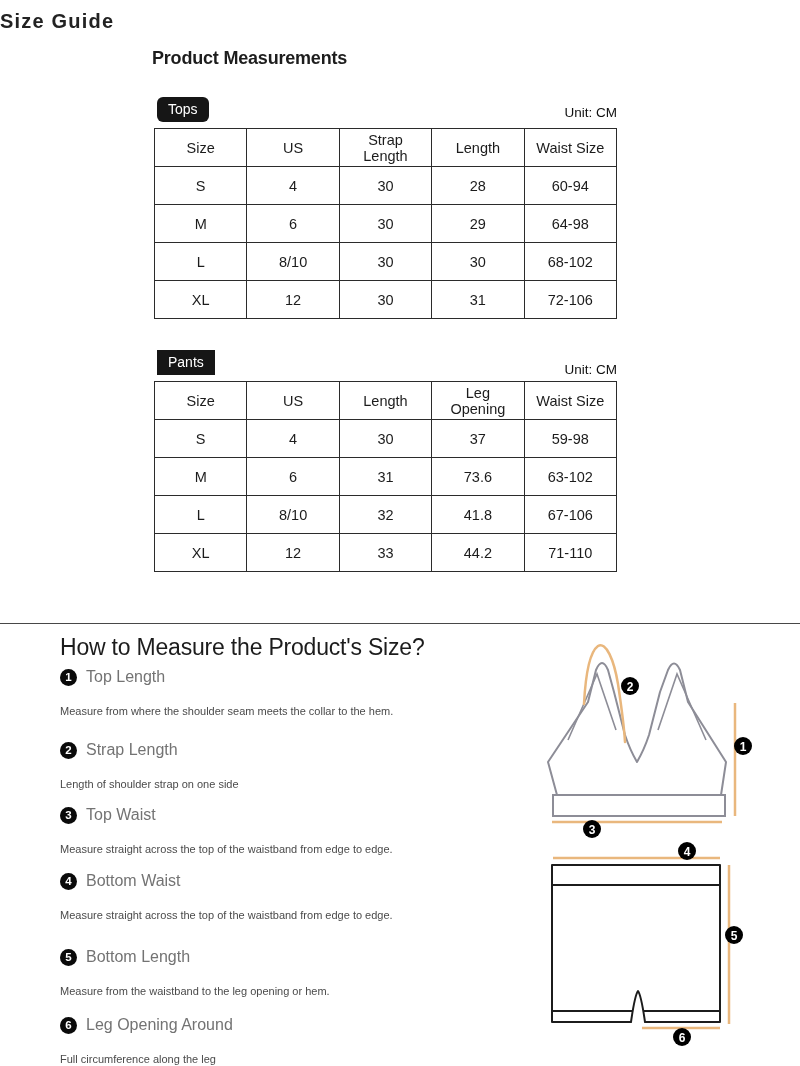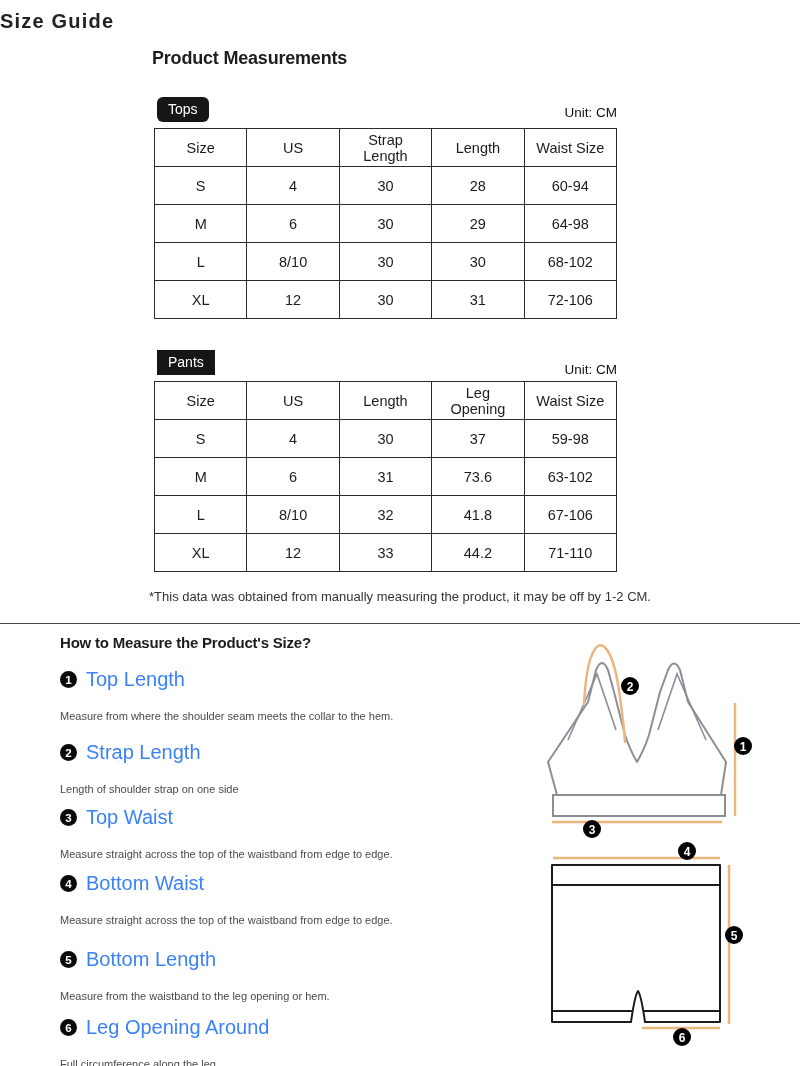--- a/index.html
+++ b/index.html
@@ -41,32 +41,32 @@
   .disclaimer {
     position:absolute; top:589px; left:0; width:800px; text-align:center;
     font-size:13px; color:#333;
   }
   .divider {
     position:absolute; top:623px; left:0; width:800px; height:0;
     border-top:1.5px solid #474747;
   }
   .how-heading {
     position:absolute; top:634px; left:60px;
-    font-size:15px; font-weight:bold; color:#1c1c1c; letter-spacing:-0.2px;
+    font-size:23px; font-weight:normal; color:#1c1c1c; letter-spacing:-0.2px;
   }
   .measure-item { position:absolute; left:60px; width:412px; }
   .mi-1 { top:668px; } .mi-2 { top:741px; } .mi-3 { top:806px; }
   .mi-4 { top:872px; } .mi-5 { top:948px; } .mi-6 { top:1016px; }
   .item-title-row { display:flex; align-items:center; }
   .num-badge {
     width:17px; height:17px; border-radius:50%; background:#0a0a0a; color:#fff;
     font-size:11.5px; font-weight:bold; display:inline-flex;
     align-items:center; justify-content:center; flex:0 0 17px; margin-right:9px;
   }
-  .item-title { font-size:20px; color:#3b82f6;text-align:center; }
+  .item-title { font-size:16px; color:#737373;text-align:center; }
   .item-desc {
     margin-top:17px; font-size:11px; line-height:16.5px; color:#4a4a4a;
     max-width:400px;
   }
   svg.diagram { position:absolute; overflow:visible; }
   .diagram-top { left:530px; top:630px; }
   .diagram-bottom { left:530px; top:840px; }
   .svg-num { font-family:"Liberation Sans", sans-serif; font-size:12px; font-weight:bold; fill:#ffffff; }
 </style>
 </head>
@@ -154,21 +154,20 @@
       <tr>
         <td>XL</td>
         <td>12</td>
         <td>33</td>
         <td>44.2</td>
         <td>71-110</td>
       </tr>
     </tbody>
   </table>
 
-  <div class="disclaimer">*This data was obtained from manually measuring the product, it may be off by 1-2 CM.</div>
   <div class="divider"></div>
   <div class="how-heading">How to Measure the Product's Size?</div>
 
   <div class="measure-item mi-1">
     <div class="item-title-row">
       <span class="num-badge">1</span>
       <span class="item-title">Top Length</span>
     </div>
     <div class="item-desc">Measure from where the shoulder seam meets the collar to the hem.</div>
   </div>

